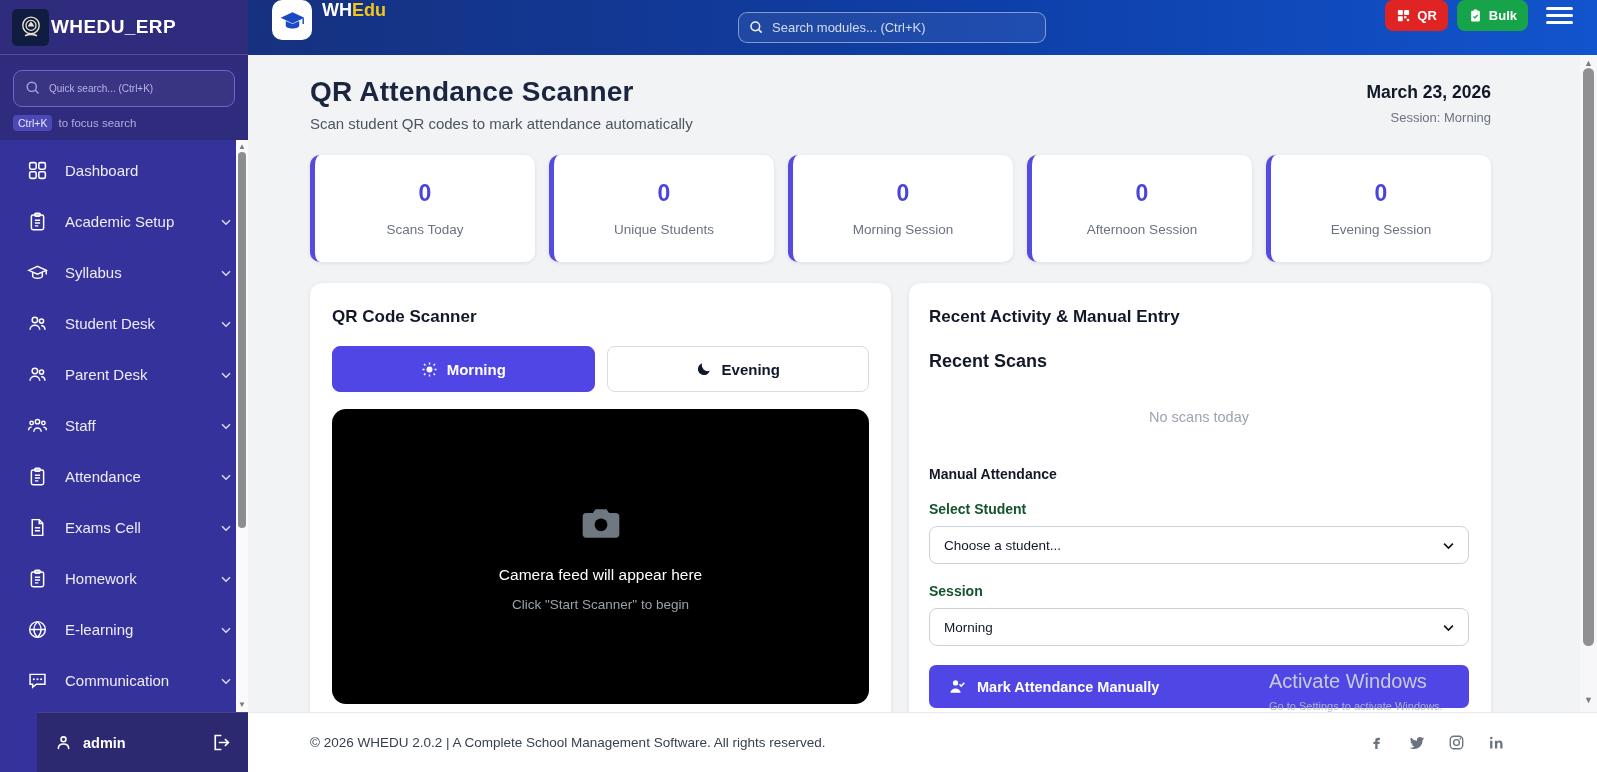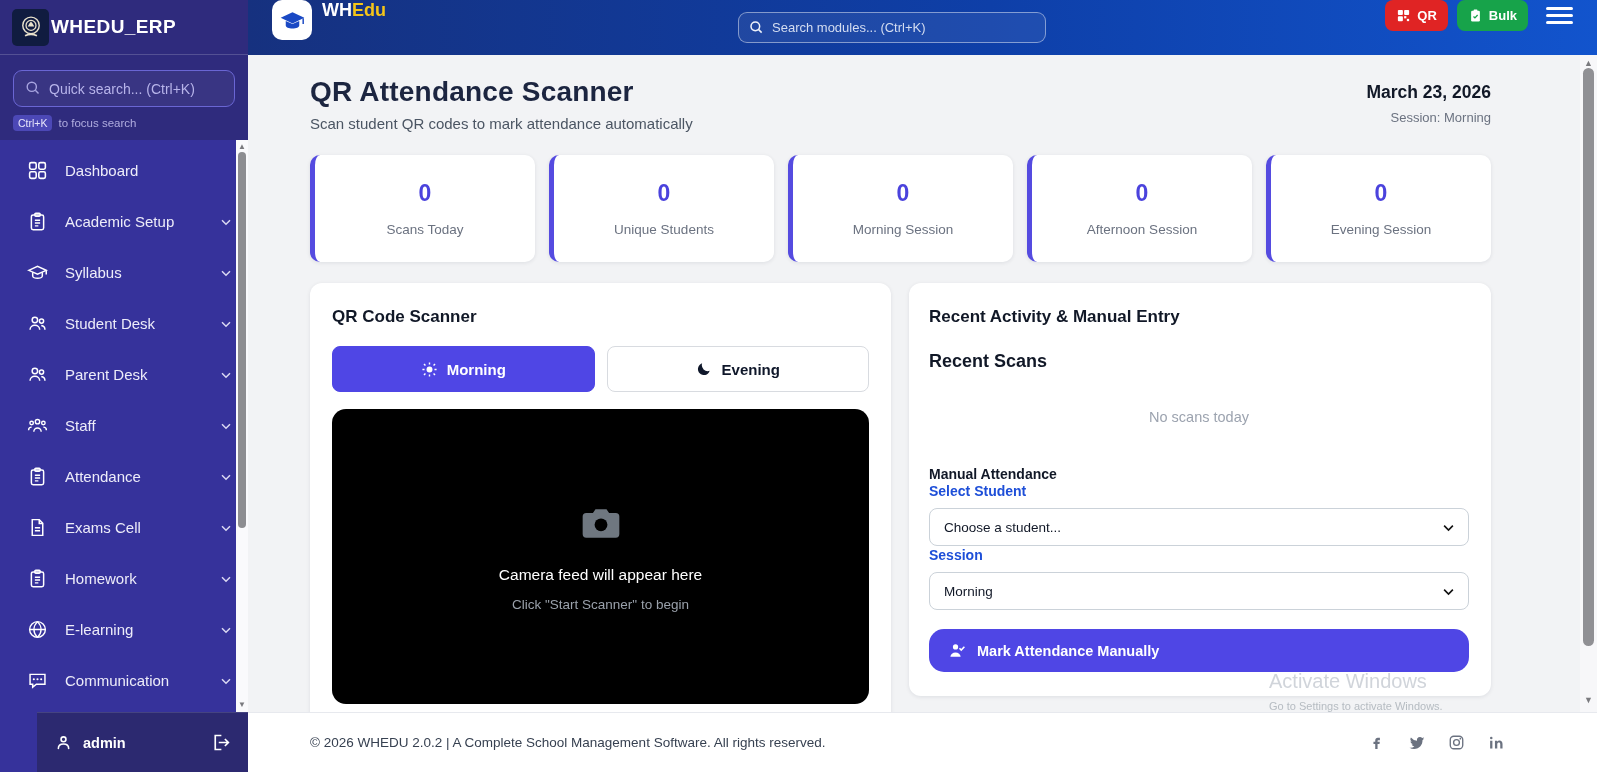--- a/index.html
+++ b/index.html
@@ -11,21 +11,21 @@
   }
   svg { display:block; }
 
   
   .sidebar { flex:0 0 248px; width:248px; height:772px; display:flex; flex-direction:column; background:#36329b; }
   .sb-header { height:55px; flex:0 0 55px; background:#2f2b7d; display:flex; align-items:center; gap:2px; padding:0 12px; border-bottom:1px solid rgba(255,255,255,.18); }
   .sb-logo { width:37px; height:37px; background:#101c40; border-radius:5px; display:flex; align-items:center; justify-content:center; }
   .sb-brand { color:#fff; font-size:19px; font-weight:bold; letter-spacing:.4px; }
   .sb-search-wrap { flex:0 0 85px; background:#2f2b7d; padding:15px 13px 0; }
   .sb-search-box { position:relative; }
-  .sb-search { width:100%; height:37px; background:rgba(255,255,255,.05); border:1px solid #6a66d4; border-radius:9px; color:#b7b4ea; font-size:14px; padding:0 10px 0 35px; outline:none; font-family:inherit; }
+  .sb-search { width:100%; height:37px; background:rgba(255,255,255,.05); border:1px solid #6a66d4; border-radius:9px; color:#b7b4ea; font-size:10px; padding:0 10px 0 35px; outline:none; font-family:inherit; }
   .sb-search::placeholder { color:#b7b4ea; }
   .sb-search-icon { position:absolute; left:11px; top:9px; width:17px; height:17px; color:#a7a4e0; }
   .sb-hint { margin-top:8px; font-size:11.5px; color:#b0addf; display:flex; align-items:center; gap:6px; }
   .sb-kbd { background:#4c48b6; border-radius:4px; padding:2px 5px; color:#e7e5fb; font-size:10.5px; }
   .sb-menu { flex:1; position:relative; background:#36329b; padding-top:5px; }
   .sb-item { height:51px; display:flex; align-items:center; gap:17px; padding:0 14px 0 27px; color:#edecf9; font-size:15px; cursor:pointer; }
   .sb-item .mi { width:21px; height:21px; color:#fff; flex:0 0 21px; }
   .sb-item .chev { width:16px; height:16px; margin-left:auto; color:#dbd9f2; }
   .sb-scroll { position:absolute; top:0; right:0; bottom:0; width:12px; background:#fafafc; }
   .sb-scroll .arrow { position:absolute; left:2px; width:8px; color:#7a7a7e; font-size:8px; line-height:8px; }
@@ -77,24 +77,24 @@
   .session-btn.active { background:#4f46e5; border-color:#4f46e5; color:#fff; }
 
   .camera { margin-top:17px; height:295px; background:#000; border-radius:14px; display:flex; flex-direction:column; align-items:center; justify-content:center; }
   .camera-icon { width:52px; height:44px; color:#6f7780; }
   .camera-title { margin-top:21px; color:#fff; font-size:15.5px; }
   .camera-hint { margin-top:13px; color:#9aa1ab; font-size:13.5px; }
 
   .sec-label { font-size:18px; font-weight:bold; color:#111827; margin-top:24px; }
   .empty-text { text-align:center; color:#9ca3af; font-size:14.5px; margin:37px 0 41px; }
   .manual-label { font-size:14px; font-weight:bold; color:#111827; }
-  .field-label { font-size:14px; font-weight:bold; color:#1d4ed8; margin:1px 0 9px; }
+  .field-label { font-size:14px; font-weight:bold; color:#14532d; margin:19px 0 9px; }
   .select { position:relative; height:38px; border:1px solid #cbd2d9; border-radius:8px; background:#fff; display:flex; align-items:center; padding:0 34px 0 14px; font-size:13.5px; color:#111827; cursor:pointer; }
   .select .sel-chev { position:absolute; right:12px; top:11px; width:15px; height:15px; color:#111; }
-  .submit-btn { margin-top:19px; width:100%; height:43px; background:#4f46e5; border:none; border-radius:15px; color:#fff; font-size:14.5px; font-weight:bold; font-family:inherit; display:flex; align-items:center; gap:10px; padding:0 19px; cursor:pointer; }
+  .submit-btn { margin-top:19px; width:100%; height:43px; background:#4f46e5; border:none; border-radius:7px; color:#fff; font-size:14.5px; font-weight:bold; font-family:inherit; display:flex; align-items:center; gap:10px; padding:0 19px; cursor:pointer; }
   .submit-btn .mi { width:19px; height:19px; }
 
   .footer { flex:0 0 60px; height:60px; background:#fff; border-top:1px solid #e7e9ee; display:flex; align-items:center; justify-content:space-between; padding:0 92px 0 62px; position:relative; z-index:3; }
   .copyright { font-size:13.5px; color:#374151; }
   .social-row { display:flex; align-items:center; gap:23px; color:#6b7280; }
   .social-row .si { width:17px; height:17px; color:#6b7280; cursor:pointer; }
 
   .main-scroll { position:absolute; top:55px; right:0; width:17px; height:657px; background:#f7f7f9; z-index:4; }
   .ms-arrow { position:absolute; left:4px; width:9px; color:#7a7a7e; font-size:9px; line-height:9px; }
   .ms-thumb { position:absolute; left:3px; top:13px; width:11px; height:578px; background:#909094; border-radius:6px; }

